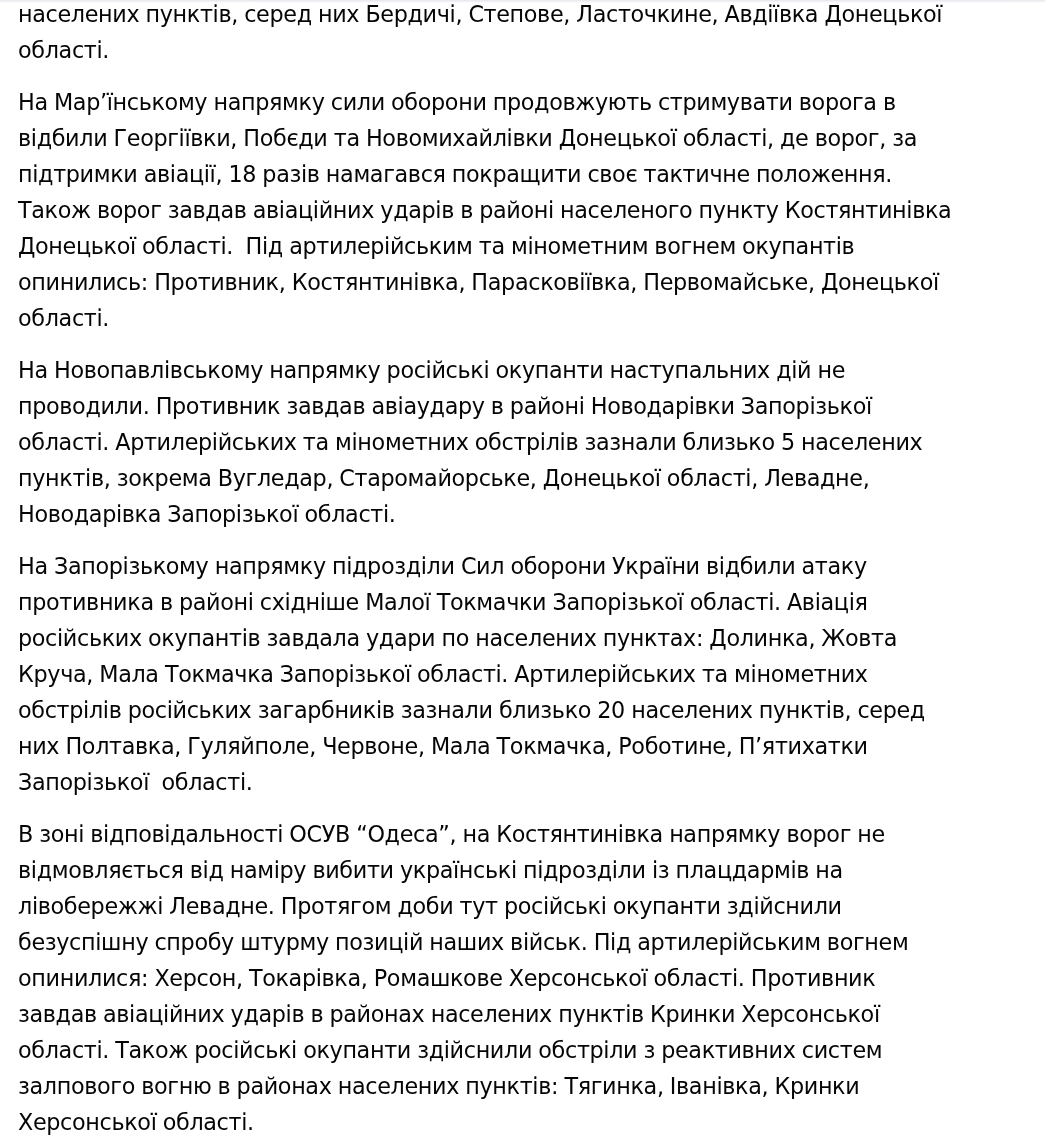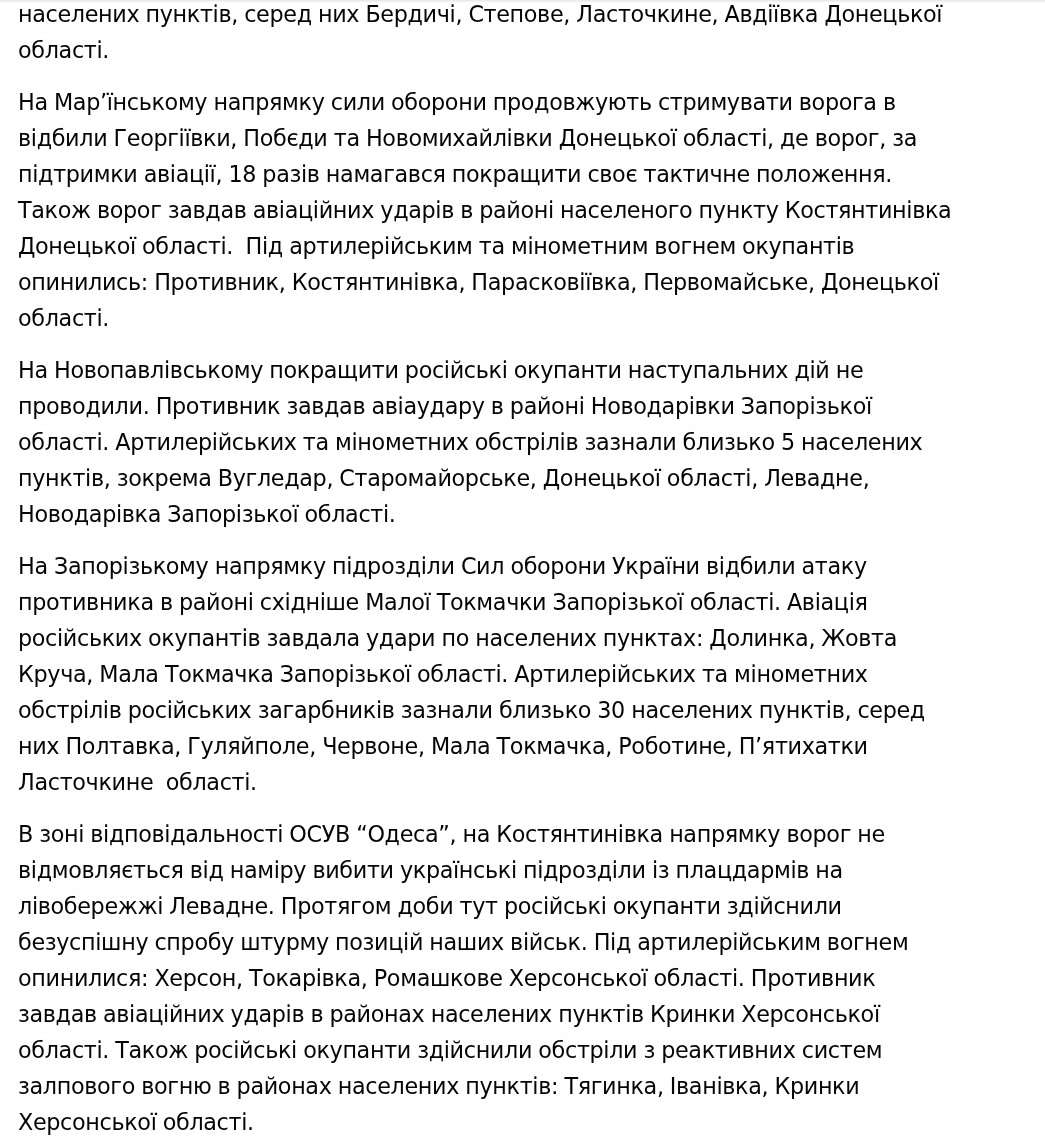--- a/index.html
+++ b/index.html
@@ -29,33 +29,33 @@
 <span>області.</span></p>
 
   <p class="p"><span>На Мар’їнському напрямку сили оборони продовжують стримувати ворога в</span>
 <span>відбили Георгіївки, Побєди та Новомихайлівки Донецької області, де ворог, за</span>
 <span>підтримки авіації, 18 разів намагався покращити своє тактичне положення.</span>
 <span>Також ворог завдав авіаційних ударів в районі населеного пункту Костянтинівка</span>
 <span>Донецької області.  Під артилерійським та мінометним вогнем окупантів</span>
 <span>опинились: Противник, Костянтинівка, Парасковіївка, Первомайське, Донецької</span>
 <span>області.</span></p>
 
-  <p class="p"><span>На Новопавлівському покращити російські окупанти наступальних дій не</span>
+  <p class="p"><span>На Новопавлівському напрямку російські окупанти наступальних дій не</span>
 <span>проводили. Противник завдав авіаудару в районі Новодарівки Запорізької</span>
 <span>області. Артилерійських та мінометних обстрілів зазнали близько 5 населених</span>
 <span>пунктів, зокрема Вугледар, Старомайорське, Донецької області, Левадне,</span>
 <span>Новодарівка Запорізької області.</span></p>
 
   <p class="p"><span>На Запорізькому напрямку підрозділи Сил оборони України відбили атаку</span>
 <span>противника в районі східніше Малої Токмачки Запорізької області. Авіація</span>
 <span>російських окупантів завдала удари по населених пунктах: Долинка, Жовта</span>
 <span>Круча, Мала Токмачка Запорізької області. Артилерійських та мінометних</span>
-<span>обстрілів російських загарбників зазнали близько 30 населених пунктів, серед</span>
+<span>обстрілів російських загарбників зазнали близько 20 населених пунктів, серед</span>
 <span>них Полтавка, Гуляйполе, Червоне, Мала Токмачка, Роботине, П’ятихатки</span>
-<span>Ласточкине  області.</span></p>
+<span>Запорізької  області.</span></p>
 
   <p class="p"><span>В зоні відповідальності ОСУВ “Одеса”, на Костянтинівка напрямку ворог не</span>
 <span>відмовляється від наміру вибити українські підрозділи із плацдармів на</span>
 <span>лівобережжі Левадне. Протягом доби тут російські окупанти здійснили</span>
 <span>безуспішну спробу штурму позицій наших військ. Під артилерійським вогнем</span>
 <span>опинилися: Херсон, Токарівка, Ромашкове Херсонської області. Противник</span>
 <span>завдав авіаційних ударів в районах населених пунктів Кринки Херсонської</span>
 <span>області. Також російські окупанти здійснили обстріли з реактивних систем</span>
 <span>залпового вогню в районах населених пунктів: Тягинка, Іванівка, Кринки</span>
 <span>Херсонської області.</span></p>

